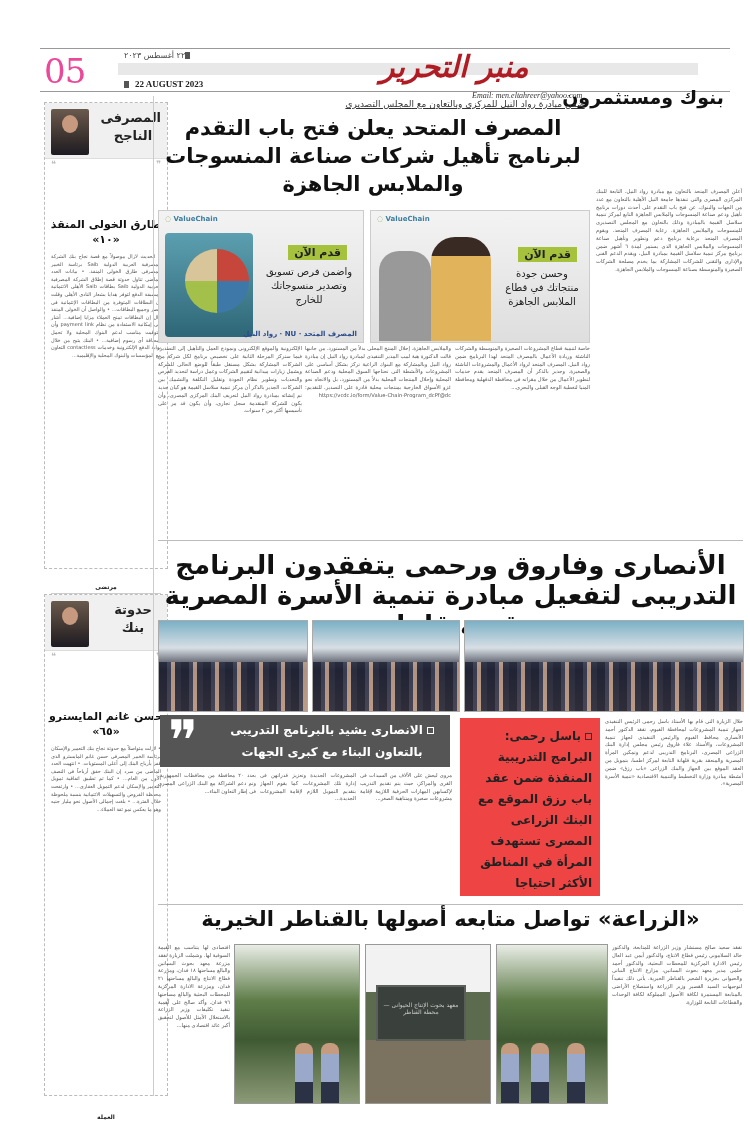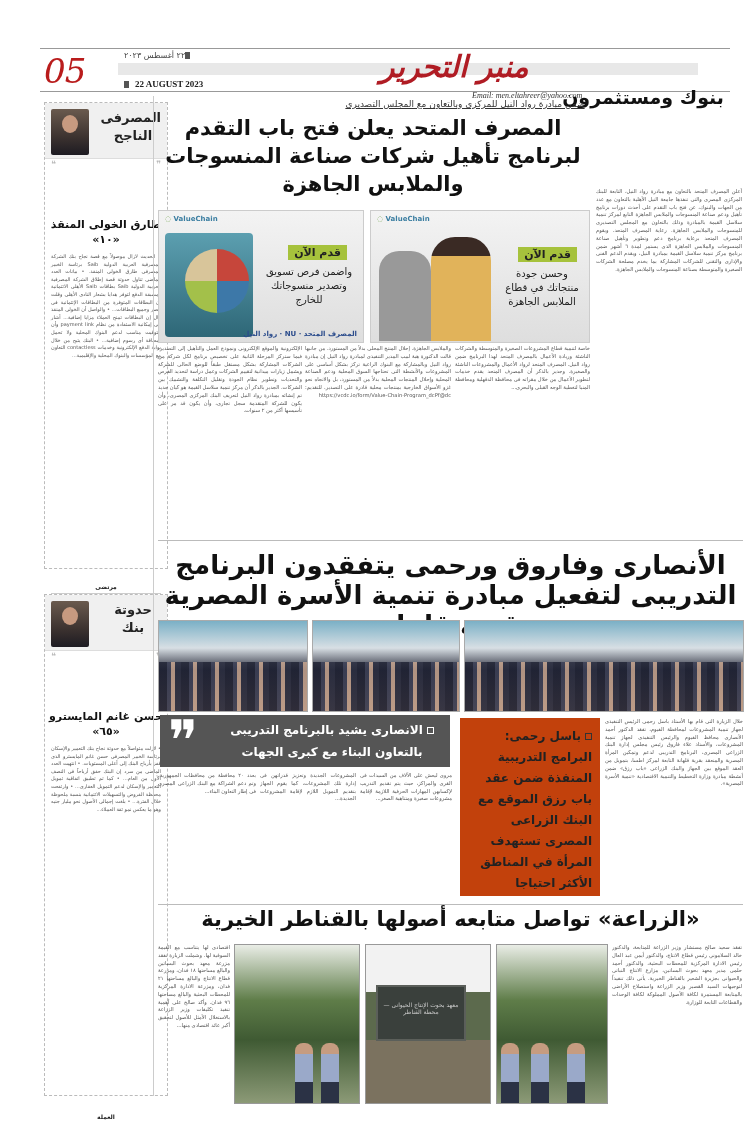--- a/index.html
+++ b/index.html
@@ -2,21 +2,21 @@
 <html><head>
 <meta charset="utf-8">
 <style>
   * { box-sizing: border-box; margin: 0; padding: 0; }
   html, body { width: 750px; height: 1123px; background: #fff; overflow: hidden; }
   body { font-family: "DejaVu Sans", sans-serif; color: #222; position: relative; }
 
   
   .masthead { position: absolute; left: 40px; top: 48px; width: 690px; height: 44px; border-top: 1px solid #999; border-bottom: 1px solid #999; }
   .mh-band { position: absolute; left: 78px; top: 14px; width: 580px; height: 12px; background: #e8e8e8; }
-  .page-no { position: absolute; left: 4px; top: 2px; font-family: "DejaVu Serif", serif; font-style: italic; font-size: 34px; color: #b91c1c; letter-spacing: -1px; }
+  .page-no { position: absolute; left: 4px; top: 2px; font-family: "DejaVu Serif", serif; font-size: 34px; color: #ec4899; letter-spacing: -1px; }
   .date-ar { position: absolute; left: 84px; top: 2px; font-size: 8px; color: #444; direction: rtl; }
   .date-en { position: absolute; left: 84px; top: 30px; font-family: "Liberation Serif", serif; font-weight: bold; font-size: 9px; color: #222; }
   .date-bullet { display: inline-block; width: 5px; height: 7px; background: #555; margin-right: 6px; vertical-align: middle; }
   .logo { position: absolute; left: 340px; top: 0px; font-family: "DejaVu Serif", serif; font-weight: bold; font-style: italic; font-size: 30px; color: #b01c24; direction: rtl; }
   .email { position: absolute; left: 432px; top: 42px; font-family: "Liberation Serif", serif; font-style: italic; font-size: 8px; color: #333; }
   .section-title { position: absolute; right: 6px; top: 6px; font-size: 19px; font-weight: bold; color: #111; direction: rtl; margin-top: 31px; }
 
   
   .sidebar-box { position: absolute; left: 44px; width: 124px; border: 1px dashed #bbb; background: #fff; }
   .col-card { position: relative; height: 56px; background: #f0f0f0; border-bottom: 1px solid #ddd; }
@@ -47,21 +47,21 @@
   .sponsor-logos { position:absolute; right:6px; bottom:4px; font-size:7px; color:#2b4c8c; font-weight:bold; }
   .body-col { position: absolute; font-size: 5.2px; line-height: 7.8px; color: #555; direction: rtl; text-align: justify; overflow: hidden; }
 
   
   .headline2 { position: absolute; left: 158px; top: 550px; width: 585px; font-size: 26px; font-weight: bold; line-height: 30px; direction: rtl; text-align: center; color: #111; }
   .photo { position: absolute; background: linear-gradient(180deg,#7ab0c6 0%,#d8dfe4 30%,#2a2c3c 55%,#8a6b5a 100%); border: 1px solid #aaa; overflow:hidden; }
   .photo .crowd { position:absolute; left:0; right:0; bottom:0; height:55%; background:repeating-linear-gradient(90deg,#1f2233 0 8px,#3b3f55 8px 12px,#c6a48e 12px 16px,#2a2d3f 16px 22px); opacity:.85; }
   .pull-banner { position: absolute; left: 160px; top: 715px; width: 290px; height: 52px; background: #555; color: #fff; direction: rtl; }
   .pull-banner .txt { position:absolute; right: 8px; top: 4px; width: 220px; font-size: 12px; font-weight: bold; line-height: 22px; text-align: center; }
   .pull-banner .qm { position:absolute; left: 8px; top: -2px; font-size: 56px; font-family:"DejaVu Serif", serif; color:#fff; line-height:1; }
-  .pull-box { position: absolute; left: 460px; top: 718px; width: 140px; height: 178px; background: #c2410c; direction: rtl; padding: 8px 8px; font-size: 12px; font-weight: bold; line-height: 21px; color: #222; text-align: right; }
+  .pull-box { position: absolute; left: 460px; top: 718px; width: 140px; height: 178px; background: #ef4444; direction: rtl; padding: 8px 8px; font-size: 12px; font-weight: bold; line-height: 21px; color: #222; text-align: right; }
   .sq { display:inline-block; width:7px; height:7px; border:1px solid #333; margin-left:4px; vertical-align:middle; }
 
   
   .headline3 { position: absolute; left: 158px; top: 904px; width: 585px; font-size: 21px; font-weight: bold; direction: rtl; text-align: center; color: #111; border-top: 1px solid #bbb; padding-top: 2px; }
   .photo2 { position: absolute; border: 1px solid #999; overflow:hidden; background: linear-gradient(180deg,#e9ede6 0%,#5f7d49 35%,#3f5a33 60%,#8c9a77 100%); }
   .photo2 .p { position:absolute; bottom:0; width:18px; height:60px; background:linear-gradient(180deg,#c69c80 0 18%,#9aa9c9 18% 65%,#2b3245 65% 100%); border-radius:8px 8px 0 0; }
   .sign { position:absolute; left:10px; top:40px; width:90px; height:56px; background:#3a403c; border:2px solid #5b5f5a; color:#ccc; font-size:6px; text-align:center; padding-top:14px; direction:rtl; }
 </style>
 </head>
 <body>

